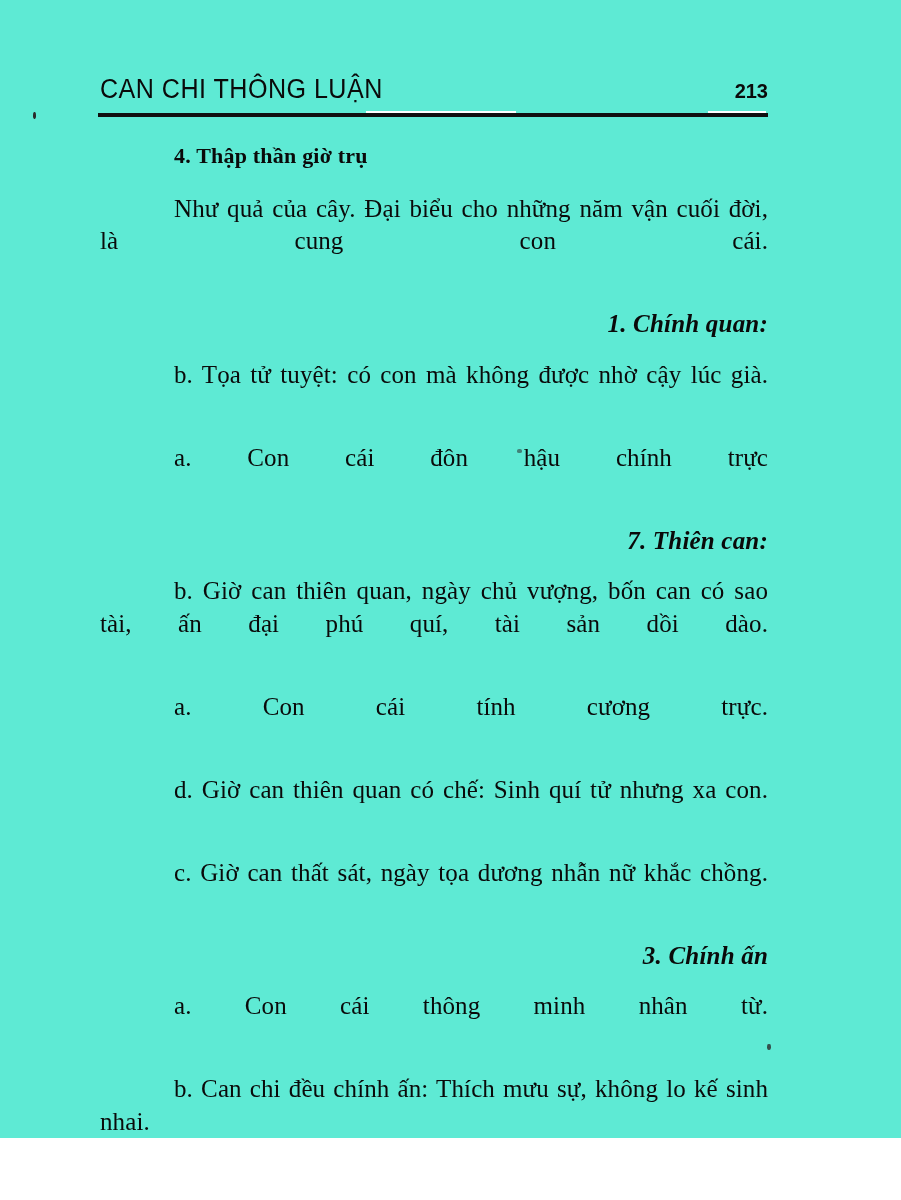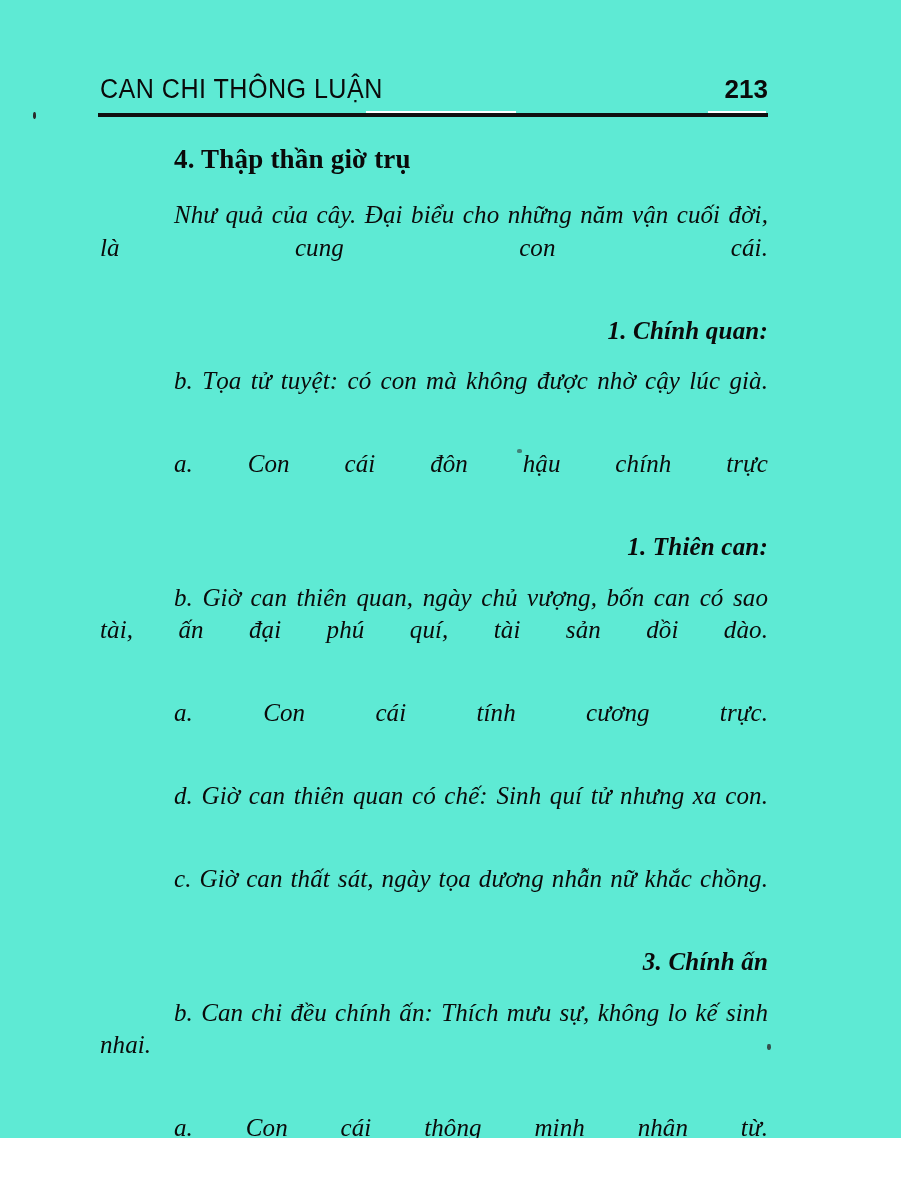--- a/index.html
+++ b/index.html
@@ -37,21 +37,21 @@
     font-weight: 400;
     letter-spacing: 0.5px;
     line-height: 1;
     transform: scaleX(0.93);
     transform-origin: left center;
     white-space: nowrap;
   }
 
   .header-folio {
     font-family: "Liberation Sans", "DejaVu Sans", sans-serif;
-    font-size: 26px;
+    font-size: 20px;
     font-weight: 700;
     line-height: 1;
   }
 
   .header-rule {
     position: absolute;
     left: 98px;
     top: 113px;
     width: 670px;
     height: 4px;
@@ -79,21 +79,21 @@
 
   
   .body-col {
     position: absolute;
     left: 100px;
     top: 142px;
     width: 668px;
   }
 
   .sec-title {
-    font-size: 27px;
+    font-size: 22px;
     font-weight: 700;
     line-height: 1.30;
     margin: 0 0 22px 0;
     padding-left: 74px;
     letter-spacing: 0.2px;
   }
 
   p.para {
     font-size: 25px;
     line-height: 1.30;
@@ -109,21 +109,21 @@
     line-height: 1.30;
     margin: 0 0 18px 0;
     padding-left: 74px;
     font-style: italic;
     font-weight: 700;
     letter-spacing: 0.2px;
     text-align: right;
   }
 
   
-  p.para.j { text-align: justify; font-style: italic; }
+  p.para.j { text-align: justify; }
   p.para.j::after {
     content: "";
     display: inline-block;
     width: 100%;
   }
 
   
   .speck {
     position: absolute;
     background: #2b2b2b;
@@ -149,35 +149,35 @@
     <h1 class="sec-title">4. Thập thần giờ trụ</h1>
 
     <p class="para j">Như quả của cây. Đại biểu cho những năm vận cuối đời, là cung con cái.</p>
 
     <p class="item-head">1. Chính quan:</p>
 
     <p class="para j">b. Tọa tử tuyệt: có con mà không được nhờ cậy lúc già.</p>
 
     <p class="para j">a. Con cái đôn hậu chính trực</p>
 
-    <p class="item-head">1. Thiên can:</p>
+    <p class="item-head">7. Thiên can:</p>
 
     <p class="para j">b. Giờ can thiên quan, ngày chủ vượng, bốn can có sao tài, ấn đại phú quí, tài sản dồi dào.</p>
 
     <p class="para j">a. Con cái tính cương trực.</p>
 
     <p class="para j">d. Giờ can thiên quan có chế: Sinh quí tử nhưng xa con.</p>
 
     <p class="para j">c. Giờ can thất sát, ngày tọa dương nhẫn nữ khắc chồng.</p>
 
     <p class="item-head">3. Chính ấn</p>
 
+    <p class="para j">a. Con cái thông minh nhân từ.</p>
+
     <p class="para j">b. Can chi đều chính ấn: Thích mưu sự, không lo kế sinh nhai.</p>
-
-    <p class="para j">a. Con cái thông minh nhân từ.</p>
 
     <p class="para j">c. Tháng can có chính quan sinh ấn, giờ có chính ấn, gặp năm vận quan ấn: hiển vinh phát đạt.</p>
 
   </div>
 
   <span class="speck s1"></span>
   <span class="speck s2"></span>
   <span class="speck s3"></span>
 
 </div>

